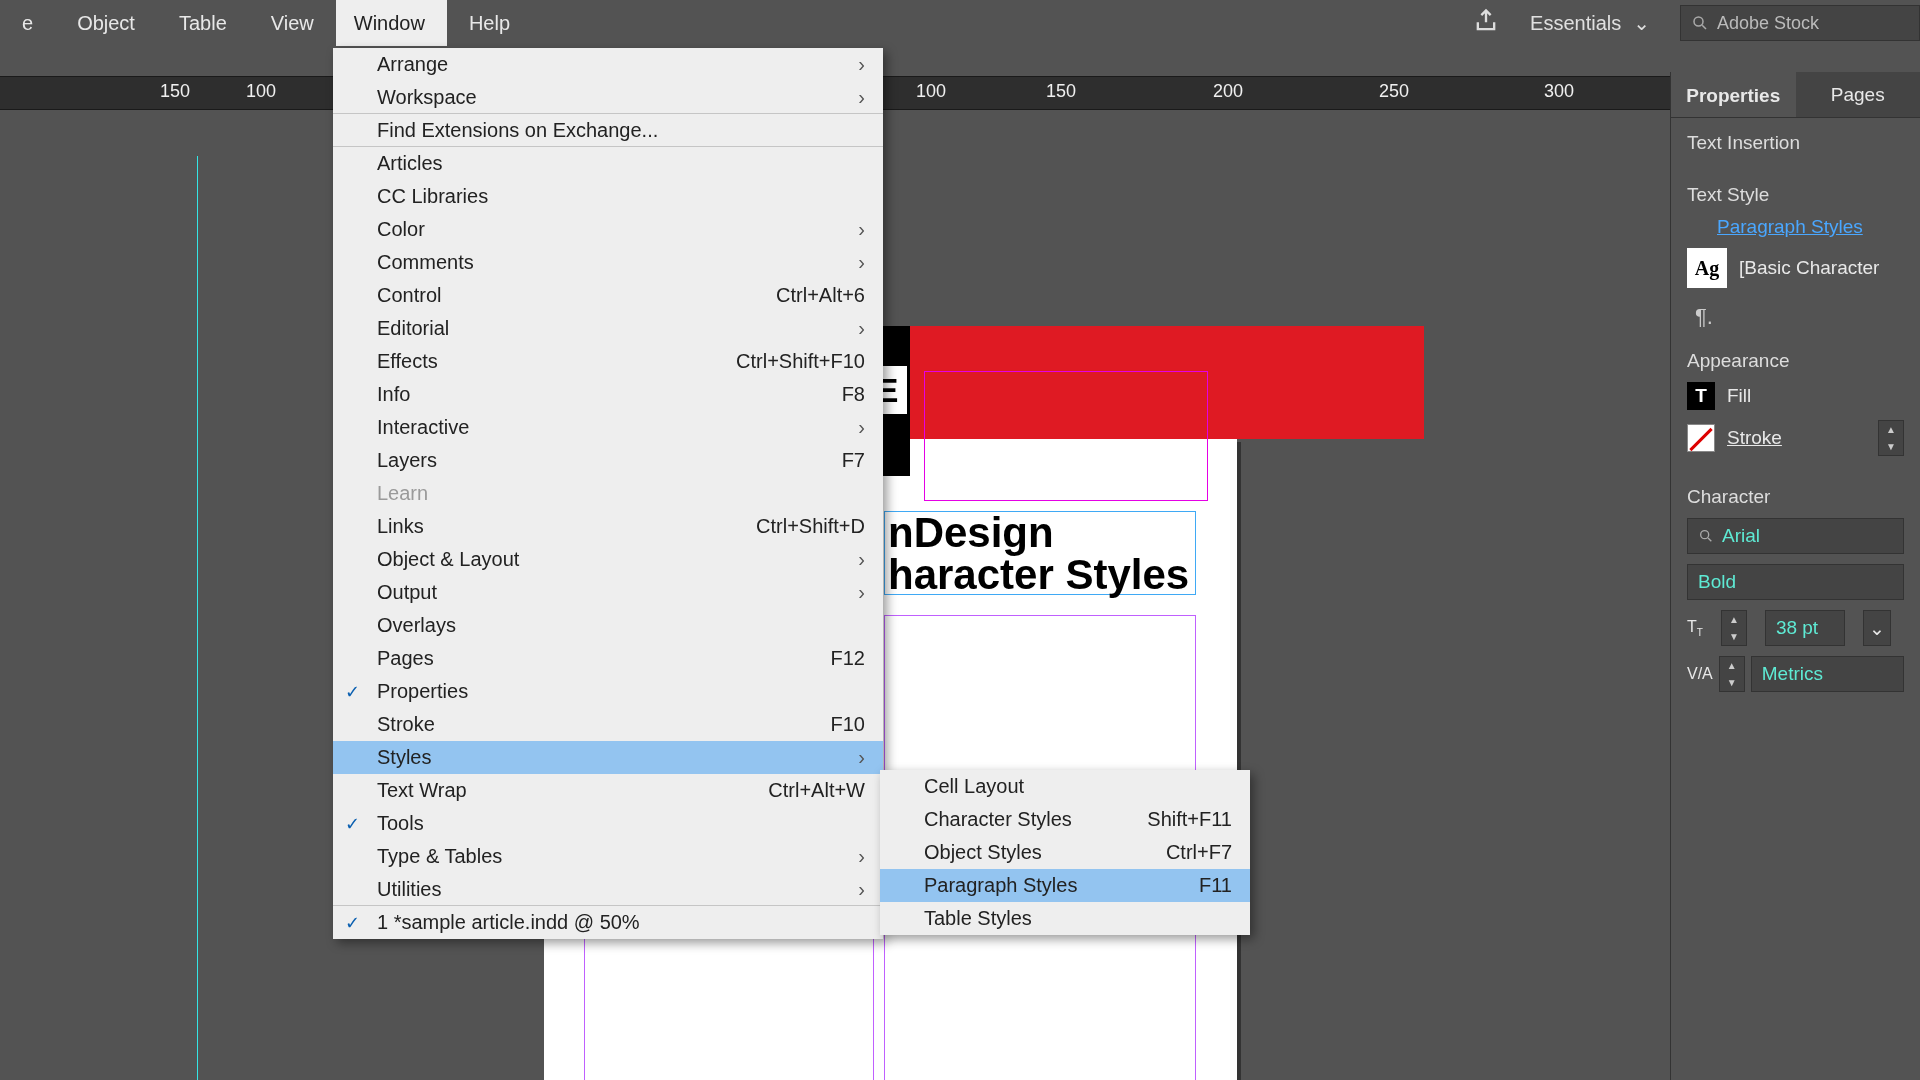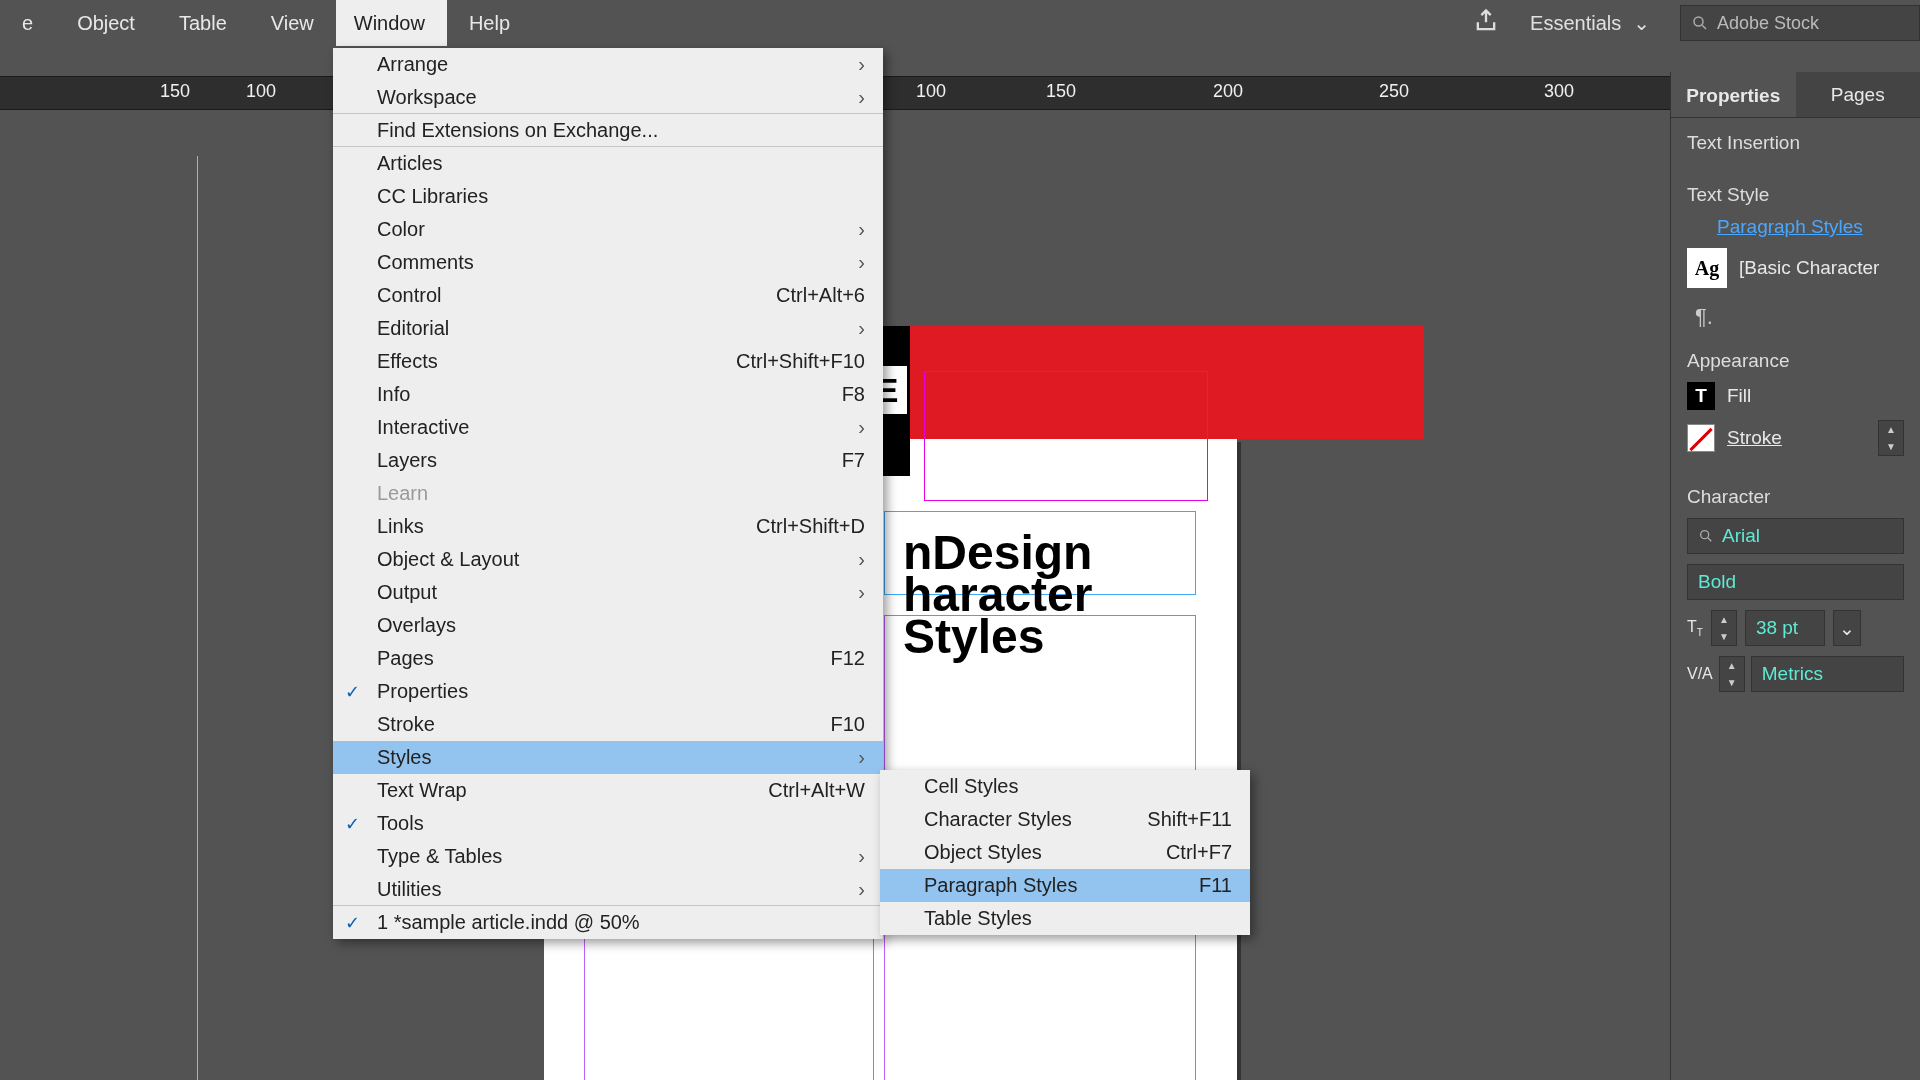--- a/index.html
+++ b/index.html
@@ -105,21 +105,21 @@
   <div class="guide-v" style="left:197px"></div>
 
   <div class="page" style="left:544px; top:282px; width:693px; height:800px;"></div>
 
   <div class="red-banner" style="left:544px; top:170px; width:880px; height:113px;"></div>
   <div class="black-bar" style="left:544px; top:170px; width:366px; height:150px;"></div>
   <div class="white-in-black" style="left:867px; top:210px; width:40px; height:48px;">E</div>
 
   <div class="frame mag" style="left:924px; top:215px; width:284px; height:130px;"></div>
   <div class="frame" style="left:884px; top:355px; width:312px; height:84px;">
-    <div class="doc-text" style="font-size:48px; line-height:42px; padding-left:18px;margin-top:20px;">
+    <div class="doc-text" style="font-size:42px; line-height:42px; padding-left:3px;">
       <span>nDesign</span><br>
       <span>haracter Styles</span>
     </div>
   </div>
   <div class="txt-col" style="left:884px; top:459px; width:312px; height:560px; border-color:#c060ff;"></div>
   <div class="txt-col" style="left:584px; top:459px; width:290px; height:560px; border-color:#c060ff;"></div>
 </div>
 
 <div class="dropdown" id="win-menu" style="left:333px; top:48px; width:550px;">
     <div class="row">
@@ -222,21 +222,21 @@
       <span class="chev">›</span>
     </div>
     <div class="row">
       <span class="check">✓</span>
       <span>1 *sample article.indd @ 50%</span>
     </div>
   </div>
 
 <div class="dropdown" id="styles-sub" style="left:880px; top:770px; width:370px;">
     <div class="row">
-      <span>Cell Styles</span>
+      <span>Cell Layout</span>
     </div>
     <div class="row">
       <span>Character Styles</span>
       <span class="shortcut">Shift+F11</span>
     </div>
     <div class="row">
       <span>Object Styles</span>
       <span class="shortcut">Ctrl+F7</span>
     </div>
     <div class="row hi">
@@ -289,21 +289,21 @@
             <path d="M15 15l5 5"></path>
           </svg>
         <span>Arial</span>
       </div>
     </div>
     <div class="sel" style="margin-bottom:10px">
       <div class="field">
           <span>Bold</span>
         </div>
     </div>
-    <div class="sel" style="margin-bottom:10px; gap:8px">
+    <div class="sel" style="margin-bottom:10px; gap:18px">
       <span style="font-size:16px">T<sub style="font-size:10px">T</sub></span>
       <div class="stepper">
           <span>▲</span>
           <span>▼</span>
         </div>
       <div class="field" style="flex:0 0 80px">
           <span>38 pt</span>
         </div>
       <div class="arrow">⌄</div>
     </div>

